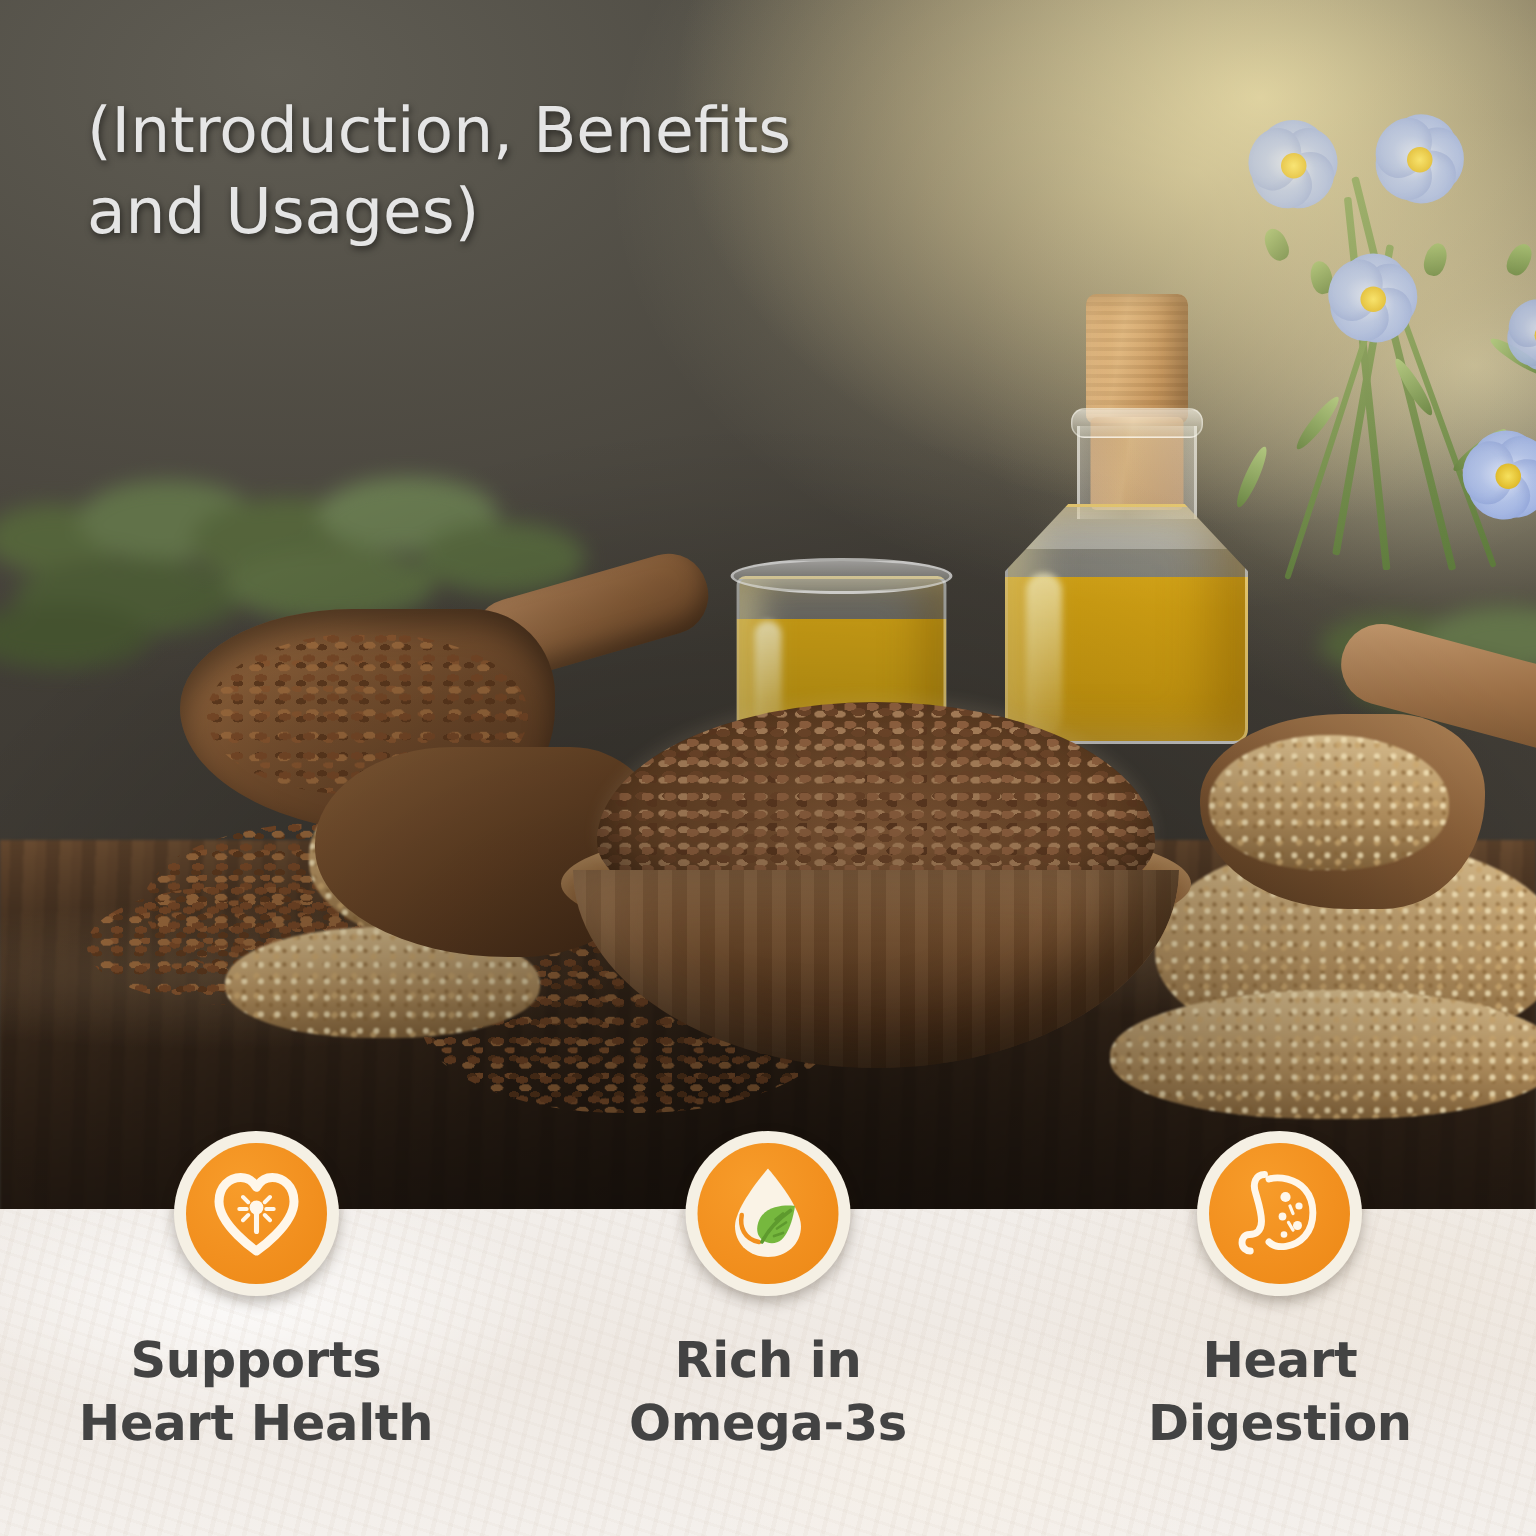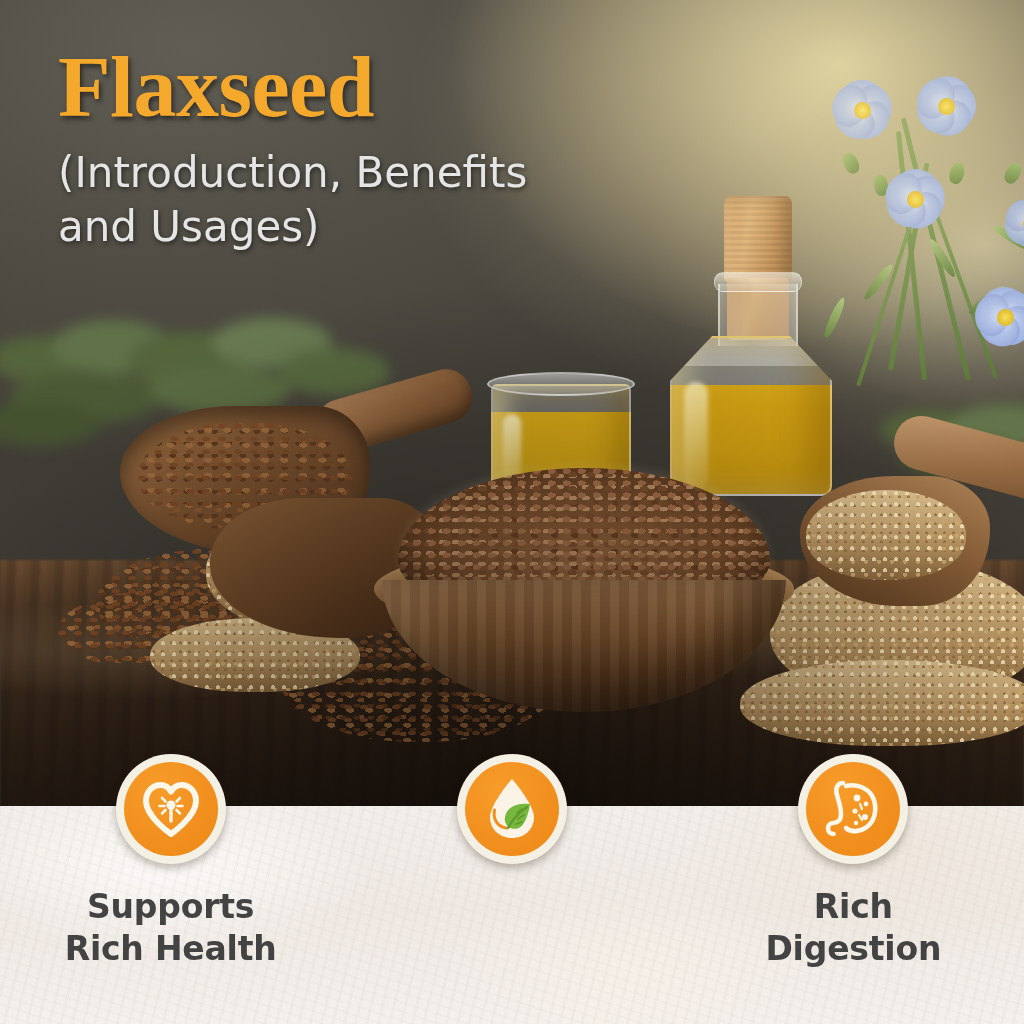--- a/index.html
+++ b/index.html
@@ -431,21 +431,20 @@
       <div class="bowl-rim"></div>
       <div class="bowl-inner"></div>
       <div class="bowl-seedheap"></div>
       <div class="bowl-body"></div>
     </div>
 
     <div class="photo-light"></div>
   </div>
 
   <div class="title-block">
-    <div class="title">Flaxseed</div>
     <div class="subtitle">(Introduction, Benefits
 and Usages)</div>
   </div>
 
   <div class="panel">
     <div class="panel-grain"></div>
   </div>
 
   <div class="benefits">
 
@@ -456,55 +455,57 @@
             <svg width="62" height="58" viewBox="0 0 62 58" fill="none">
               <path d="M31 54 C31 54 6 37 6 21 C6 11 13 5 20.5 5 C25.5 5 29 8 31 11.5 C33 8 36.5 5 41.5 5 C49 5 56 11 56 21 C56 37 31 54 31 54 Z" stroke="#FFF7EA" stroke-width="6" stroke-linejoin="round" fill="none"></path>
               <circle cx="31" cy="25" r="4.6" fill="#FFF7EA"></circle>
               <path d="M31 29.5 L31 41" stroke="#FFF7EA" stroke-width="3.4" stroke-linecap="round"></path>
               <path d="M22 18 L25.5 21.5 M40 18 L36.5 21.5 M19.5 26 L24.5 26 M42.5 26 L37.5 26 M22 33.5 L25.5 30 M40 33.5 L36.5 30" stroke="#FFF7EA" stroke-width="2.6" stroke-linecap="round"></path>
             </svg>
           </span>
         </div>
       </div>
       <div class="benefit-label">Supports
-Rich Health</div>
+Heart Health</div>
     </div>
 
     <div class="benefit">
       <div class="badge">
         <div class="badge-inner">
           <span>
             <svg width="60" height="66" viewBox="0 0 60 66" fill="none">
               <path d="M30 3 C30 3 52 28 52 41.5 C52 53.5 42.2 62 30 62 C17.8 62 8 53.5 8 41.5 C8 28 30 3 30 3 Z" fill="#FAF3E6"></path>
               <path d="M24 52 C14 50 11 42 12.5 34" stroke="#F2901F" stroke-width="3" stroke-linecap="round" fill="none"></path>
               <path d="M48 28 C48 28 28 25 23.5 39 C19.5 51.5 33 56 39 50.5 C46 44 48 28 48 28 Z" fill="#76B83E"></path>
               <path d="M45 31 C38 36 30 44 26 52" stroke="#5E9A2E" stroke-width="2.4" stroke-linecap="round"></path>
               <path d="M40 33 L35 37 M42 39 L36 43 M40 46 L34 48" stroke="#5E9A2E" stroke-width="1.8" stroke-linecap="round"></path>
             </svg>
           </span>
         </div>
       </div>
+      <div class="benefit-label">Rich in
+Omega-3s</div>
     </div>
 
     <div class="benefit">
       <div class="badge">
         <div class="badge-inner">
           <span>
             <svg width="62" height="62" viewBox="0 0 62 62" fill="none">
               <path d="M21 5 C15 5 13 11 15 17 C17 24 19 30 19 36 C19 43 15 45 11 45 C7.5 45 6 48 6 50.5 C6 54 9 56 11.5 56" stroke="#FFF7EA" stroke-width="4.6" stroke-linecap="round" fill="none"></path>
               <path d="M24 8 C31 6 42 8 48 15 C55 23 55 38 48 46 C41 54 29 55 24 50" stroke="#FFF7EA" stroke-width="4.6" stroke-linecap="round" fill="none"></path>
               <circle cx="35" cy="20" r="3.4" fill="#FFF7EA"></circle>
               <circle cx="44" cy="26" r="2.4" fill="#FFF7EA"></circle>
               <circle cx="33" cy="33" r="2.6" fill="#FFF7EA"></circle>
               <circle cx="43" cy="39" r="3" fill="#FFF7EA"></circle>
               <circle cx="34" cy="45" r="2.2" fill="#FFF7EA"></circle>
               <path d="M38 26 L40 31 M37 37 L40 42" stroke="#FFF7EA" stroke-width="2.2" stroke-linecap="round"></path>
             </svg>
           </span>
         </div>
       </div>
-      <div class="benefit-label">Rich
+      <div class="benefit-label">Heart
 Digestion</div>
     </div>
 
   </div>
 
 </div>
 
 </body></html>

